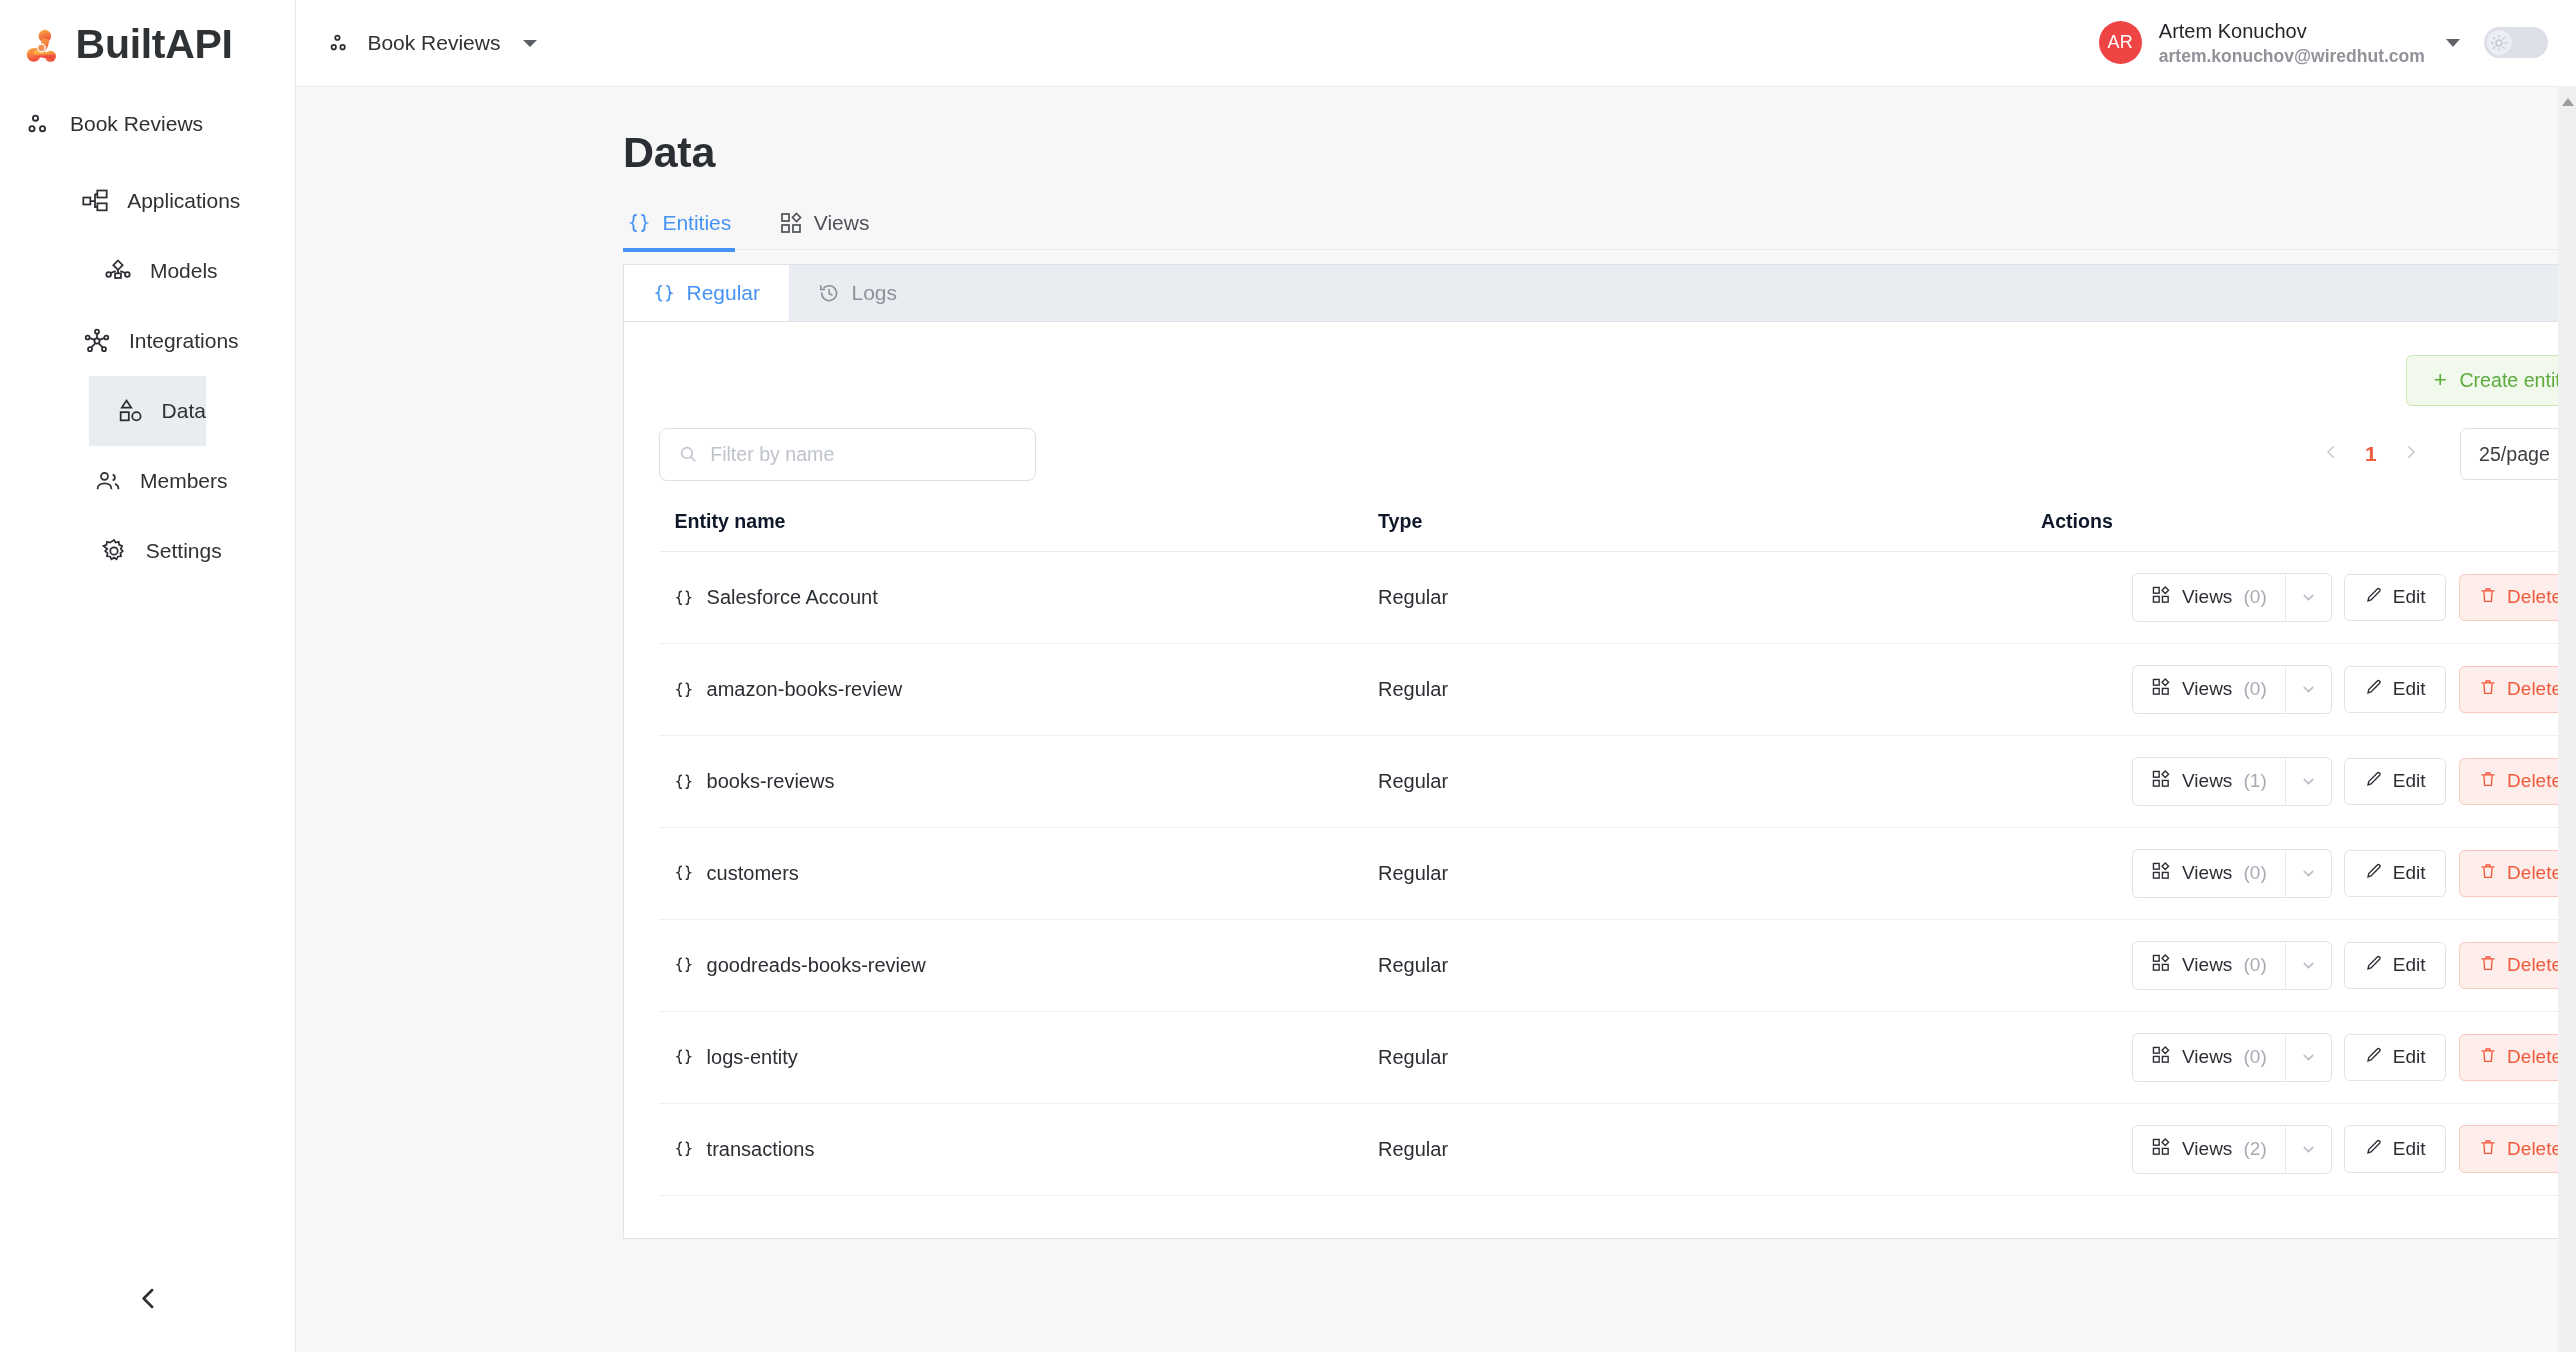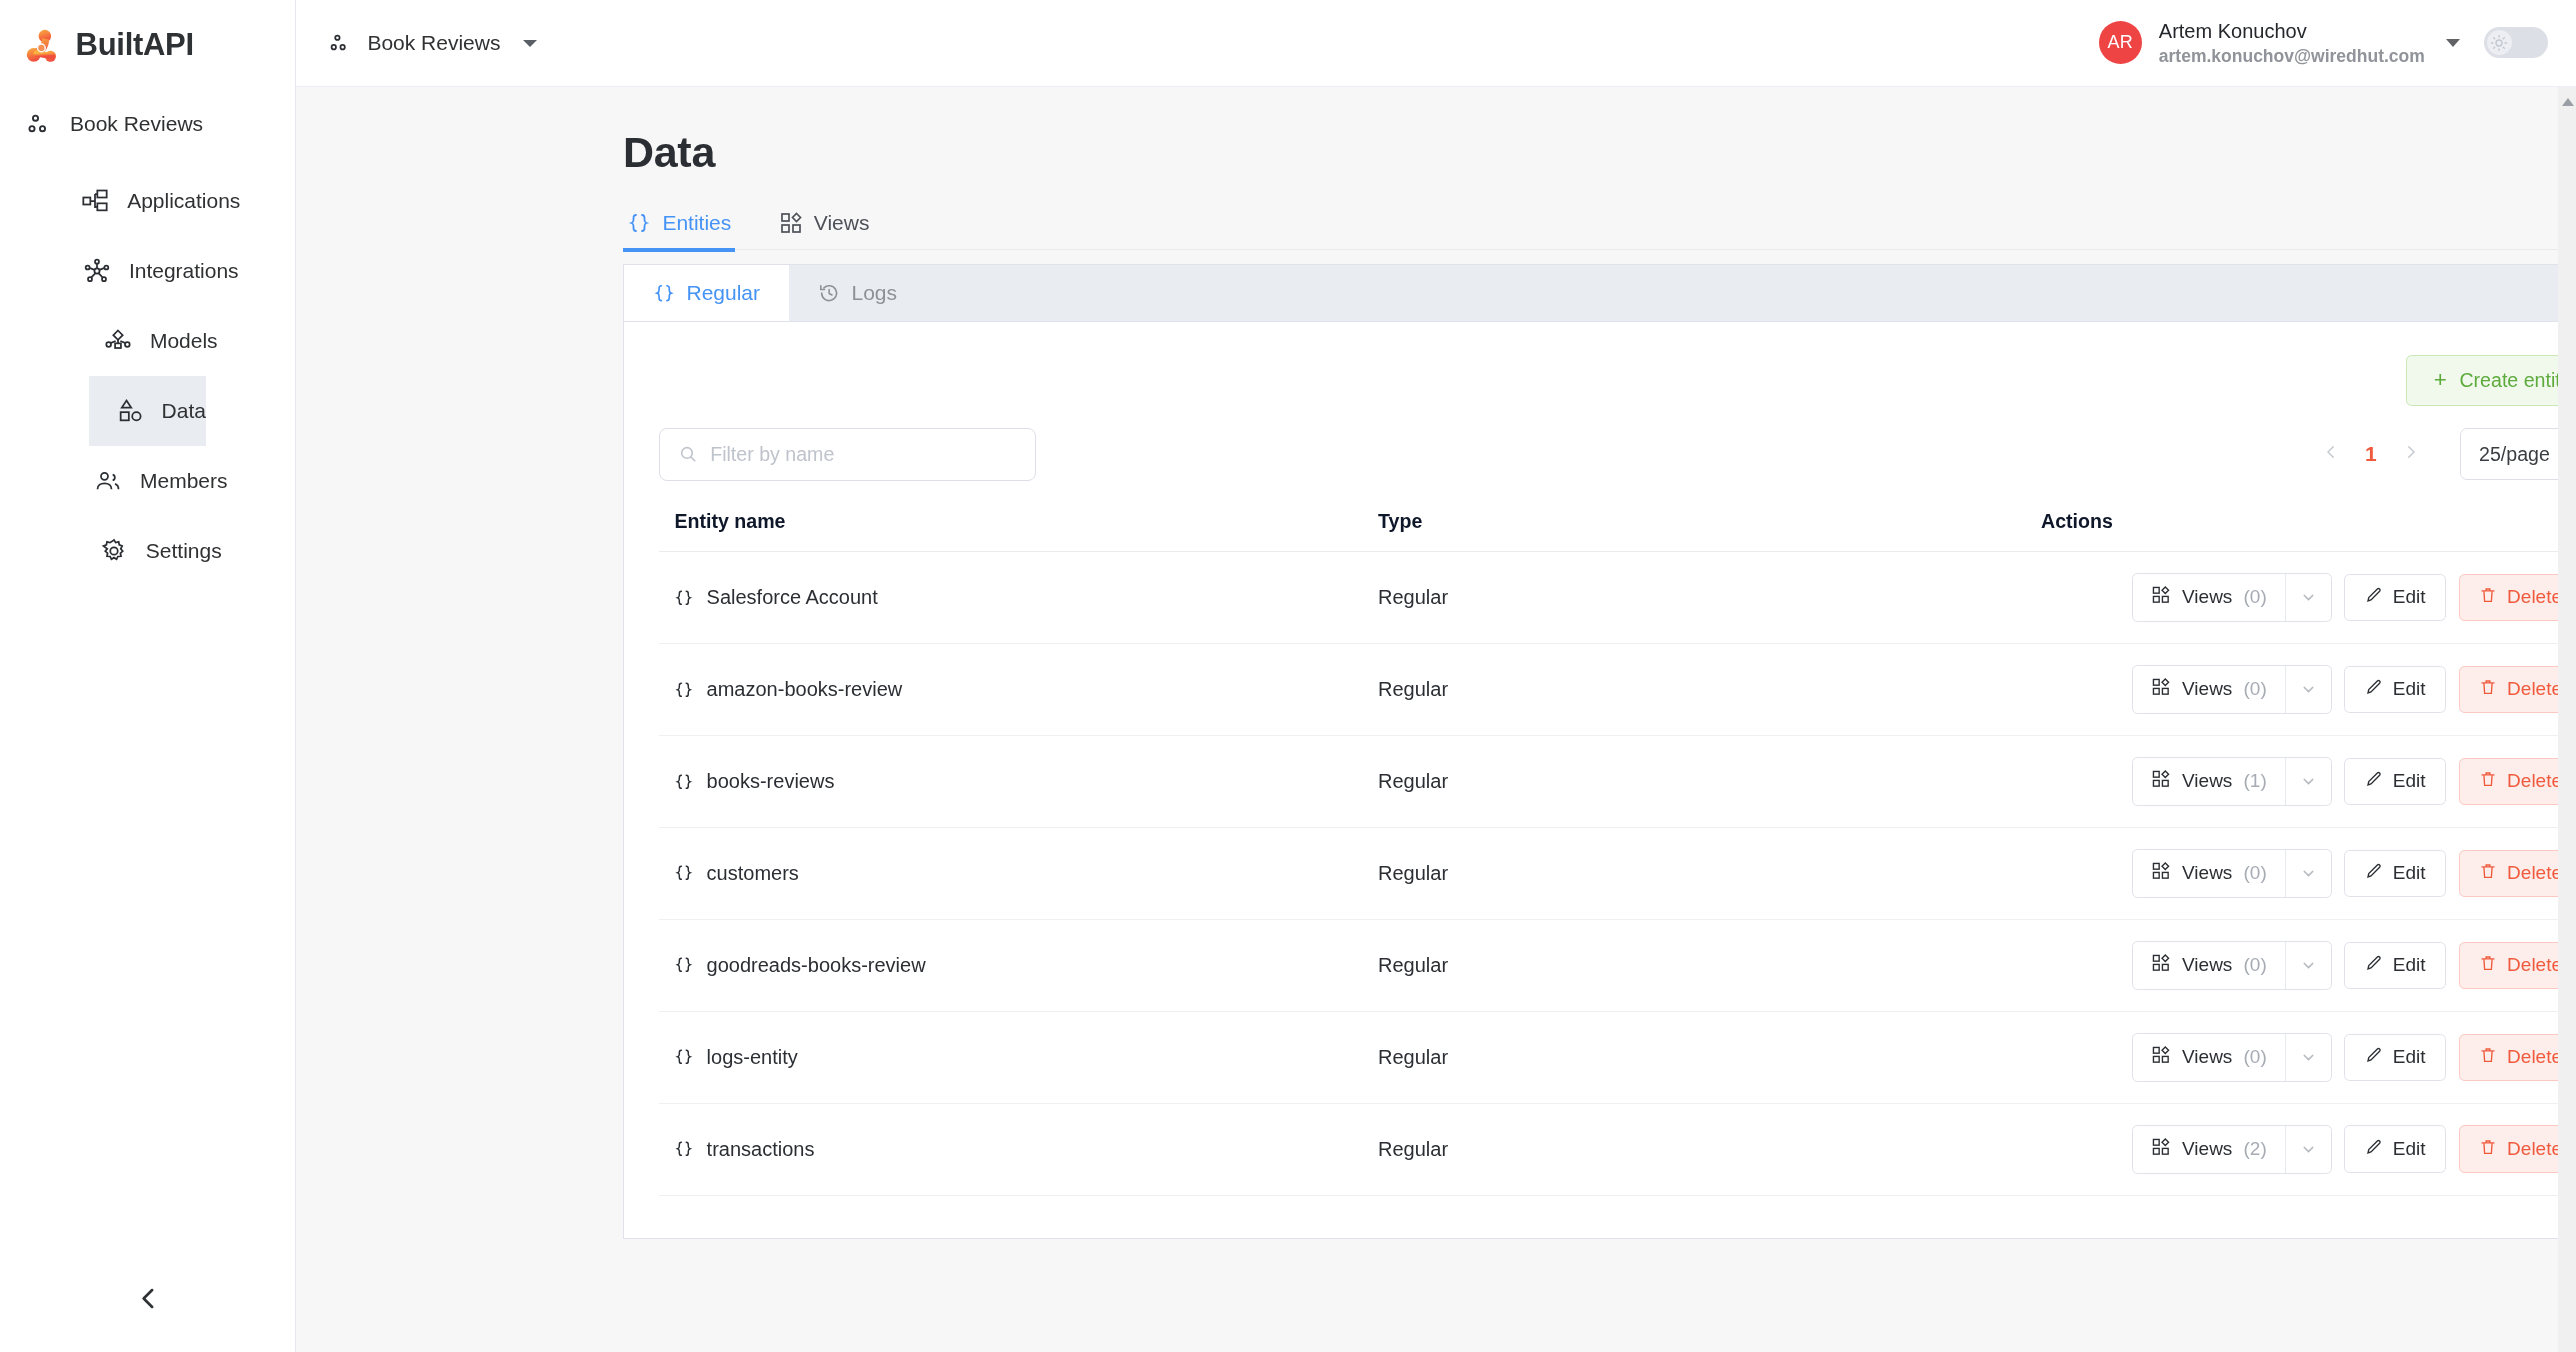--- a/index.html
+++ b/index.html
@@ -18,21 +18,21 @@
     border-right: 0.7px solid #e4e7ed;
     display: flex; flex-direction: column;
     position: relative;
   }
   .logo-row {
     height: 89px; display: flex; align-items: center;
     padding-left: 24px; gap: 12.6px;
   }
   .logo-mark { width: 39px; height: 36px; flex: 0 0 39px; }
   .logo-text {
-    font-size: 31px; font-weight: 600; color: #2f3235; letter-spacing: -0.3px;
+    font-size: 41px; font-weight: 600; color: #2f3235; letter-spacing: -0.3px;
   }
   .nav { display: flex; flex-direction: column; align-items: center; }
   .nav-item {
     display: flex; align-items: center; gap: 18px;
     height: 70px; padding-left: 26.5px;
     font-size: 21px; color: #303133;
     cursor: pointer;
   }
   .nav-item.project { padding-left: 25px; gap: 17px; margin-bottom: 7px; }
   .nav-item.active { background: #e9edf1; }
@@ -277,43 +277,43 @@
             <rect x="14" y="14" width="8" height="6"></rect>
               <path d="M8 12h4M12 6v12M12 6h2M12 17h2"></path>
           </svg>
         </span>
         <span>Applications</span>
       </div>
 
       <div class="nav-item">
         <span class="nav-icon">
           <svg viewBox="0 0 24 24" fill="none" stroke="#2b2e33" stroke-width="1.5">
+            <path d="M12 3l4 4-4 4-4-4z"></path>
+              <circle cx="4" cy="15" r="2"></circle>
+              <circle cx="20" cy="15" r="2"></circle>
+            <rect x="9.5" y="14" width="5" height="4"></rect>
+              <path d="M12 11v3M10 12l-5 2M14 12l5 2"></path>
+          </svg>
+        </span>
+        <span>Models</span>
+      </div>
+
+      <div class="nav-item">
+        <span class="nav-icon">
+          <svg viewBox="0 0 24 24" fill="none" stroke="#2b2e33" stroke-width="1.5">
             <circle cx="12" cy="12" r="2.2"></circle>
               <circle cx="12" cy="4" r="1.7"></circle>
               <circle cx="4" cy="9" r="1.7"></circle>
             <circle cx="20" cy="9" r="1.7"></circle>
               <circle cx="6" cy="19" r="1.7"></circle>
               <circle cx="18" cy="19" r="1.7"></circle>
             <path d="M12 6v4M10 11L6 9.6M14 11l4-1.4M10.7 13.8L7 17.6M13.3 13.8L17 17.6"></path>
           </svg>
         </span>
         <span>Integrations</span>
-      </div>
-
-      <div class="nav-item">
-        <span class="nav-icon">
-          <svg viewBox="0 0 24 24" fill="none" stroke="#2b2e33" stroke-width="1.5">
-            <path d="M12 3l4 4-4 4-4-4z"></path>
-              <circle cx="4" cy="15" r="2"></circle>
-              <circle cx="20" cy="15" r="2"></circle>
-            <rect x="9.5" y="14" width="5" height="4"></rect>
-              <path d="M12 11v3M10 12l-5 2M14 12l5 2"></path>
-          </svg>
-        </span>
-        <span>Models</span>
       </div>
 
       <div class="nav-item active">
         <span class="nav-icon">
           <svg viewBox="0 0 24 24" fill="none" stroke="#2b2e33" stroke-width="1.5">
             <path d="M9 3l4 6H5z"></path>
               <rect x="4" y="13" width="7" height="7"></rect>
               <circle cx="17.5" cy="16.5" r="3.6"></circle>
           </svg>
         </span>

